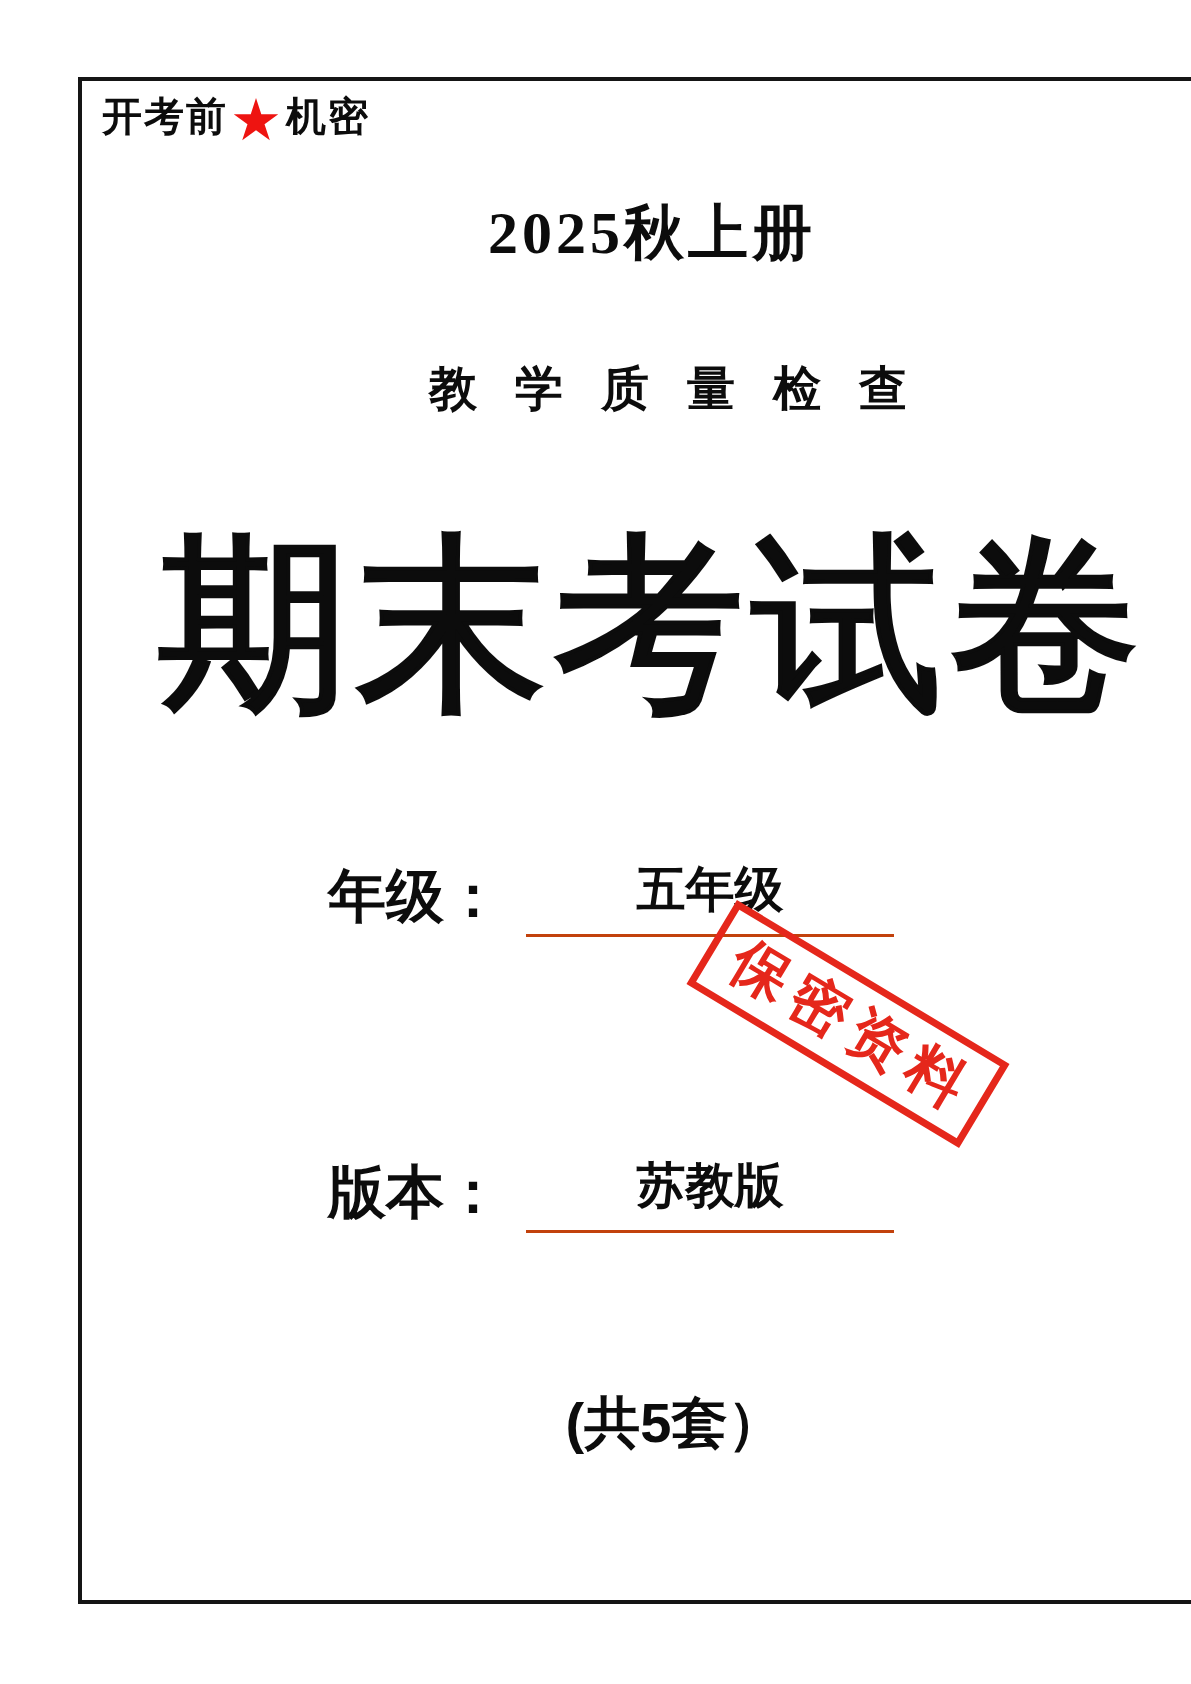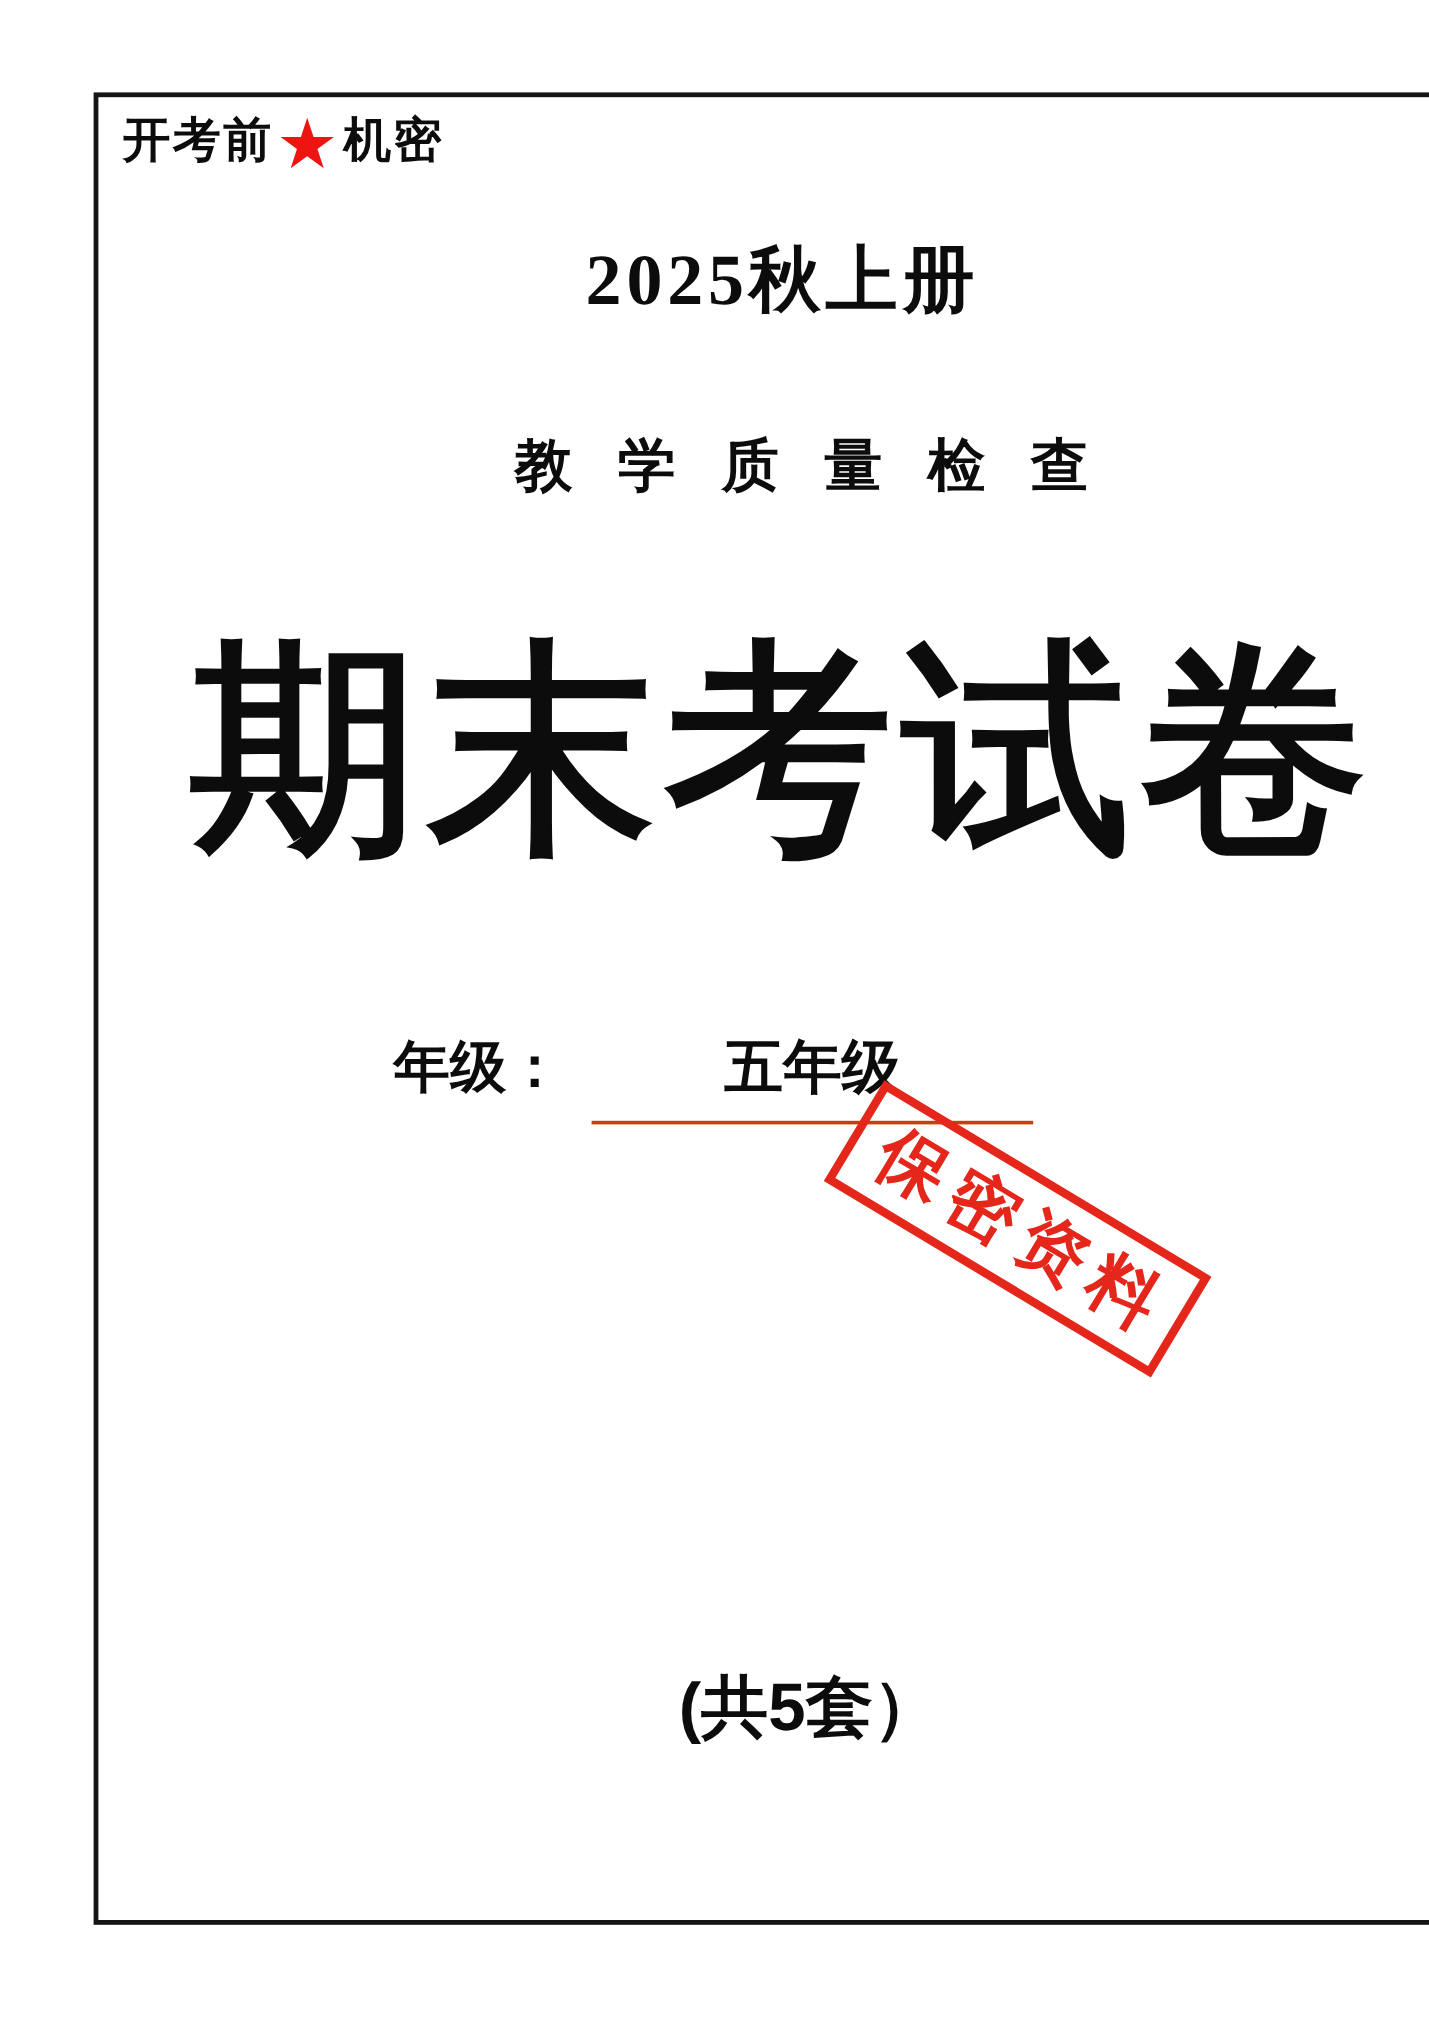--- a/index.html
+++ b/index.html
@@ -71,21 +71,21 @@
   .field-row {
     position: absolute;
     left: 246px;
     display: flex;
     align-items: flex-start;
   }
   .field-row.row-0 { top: 780px; }
   .field-row.row-1 { top: 930px; }
   .field-row.row-2 { top: 1076px; }
   .field-label {
-    font-size: 47px;
+    font-size: 58px;
     font-weight: bold;
     line-height: 1.25;
     white-space: nowrap;
   }
   .field-value-wrap {
     margin-left: 24px;
     width: 368px;
     text-align: center;
     border-bottom: 3px solid #c2410c;
     padding-bottom: 14px;
@@ -146,20 +146,26 @@
   <div class="main-title">期末考试卷</div>
 
   <div class="field-row row-0">
     <span class="field-label">年级：</span>
     <span class="field-value-wrap">
       <span class="field-value">五年级</span>
     </span>
   </div>
 
 
+  <div class="field-row row-2">
+    <span class="field-label">版本：</span>
+    <span class="field-value-wrap">
+      <span class="field-value">苏教版</span>
+    </span>
+  </div>
 
   <div class="stamp">
     <span class="stamp-text">保密资料</span>
   </div>
 
   <div class="footer-note">(共5套）</div>
 
 </div>
 
 </body></html>

